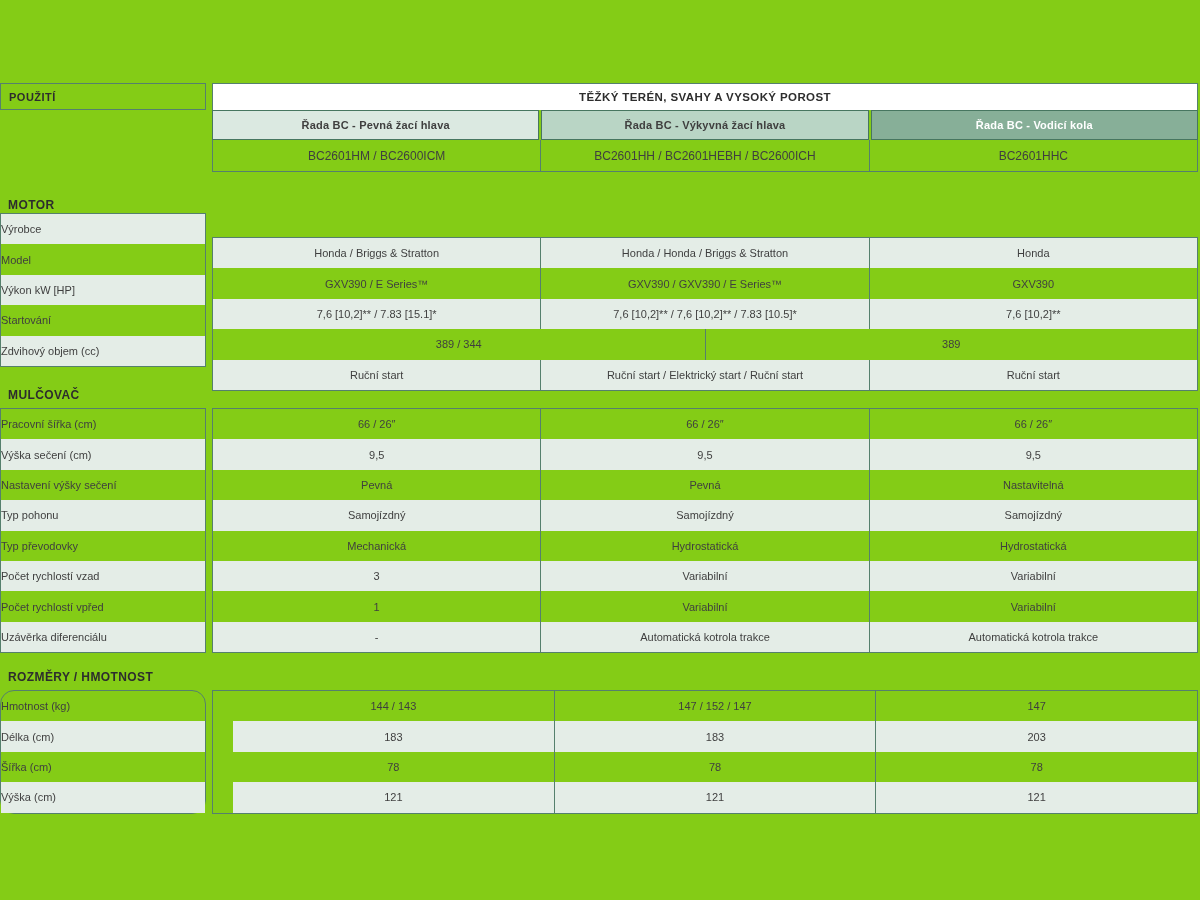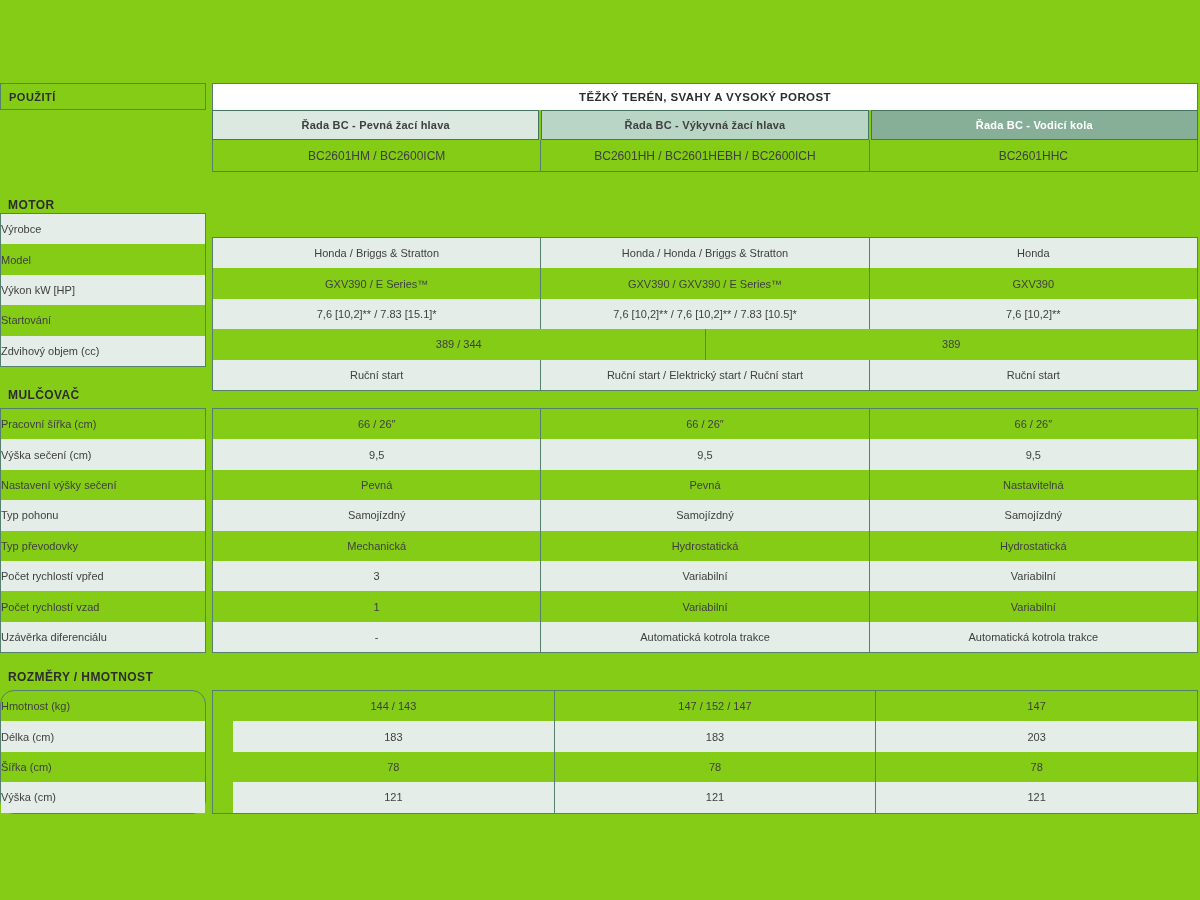--- a/index.html
+++ b/index.html
@@ -111,22 +111,22 @@
           <div class="dcell">Ruční start</div>
         </div>
       </div>
       <div class="section-title" style="top: 388px;">MULČOVAČ</div>
       <div class="label-col stripe-even" style="top: 408px;">
         <div class="lrow">Pracovní šířka (cm)</div>
         <div class="lrow">Výška sečení (cm)</div>
         <div class="lrow">Nastavení výšky sečení</div>
         <div class="lrow">Typ pohonu</div>
         <div class="lrow">Typ převodovky</div>
+        <div class="lrow">Počet rychlostí vzad</div>
         <div class="lrow">Počet rychlostí vpřed</div>
-        <div class="lrow">Počet rychlostí vzad</div>
         <div class="lrow">Uzávěrka diferenciálu</div>
       </div>
       <div class="data-table stripe-even" style="top: 408px;">
         <div class="drow">
           <div class="dcell">66 / 26″</div>
           <div class="dcell">66 / 26″</div>
           <div class="dcell">66 / 26″</div>
         </div>
         <div class="drow">
           <div class="dcell">9,5</div>

